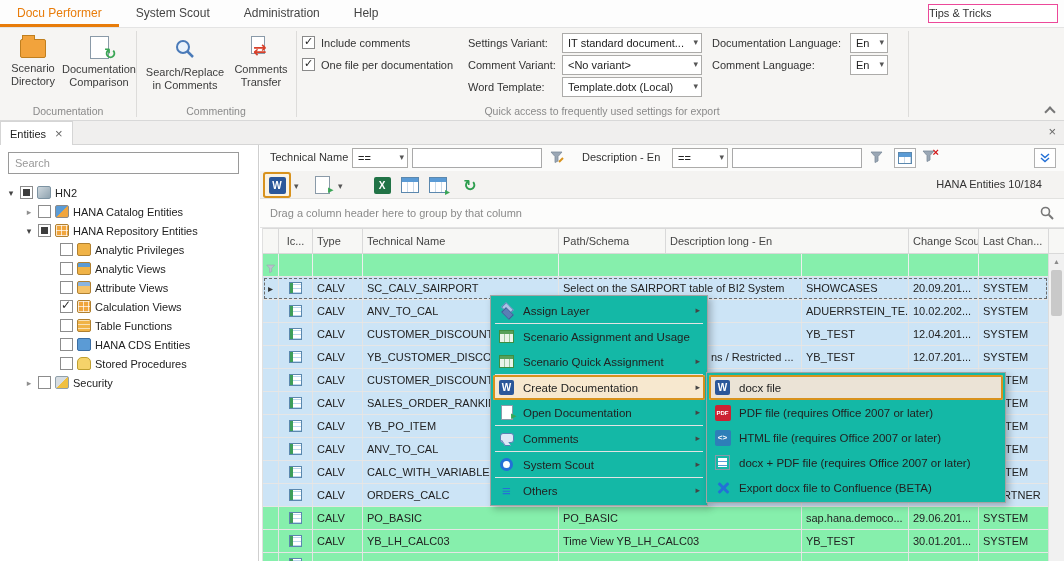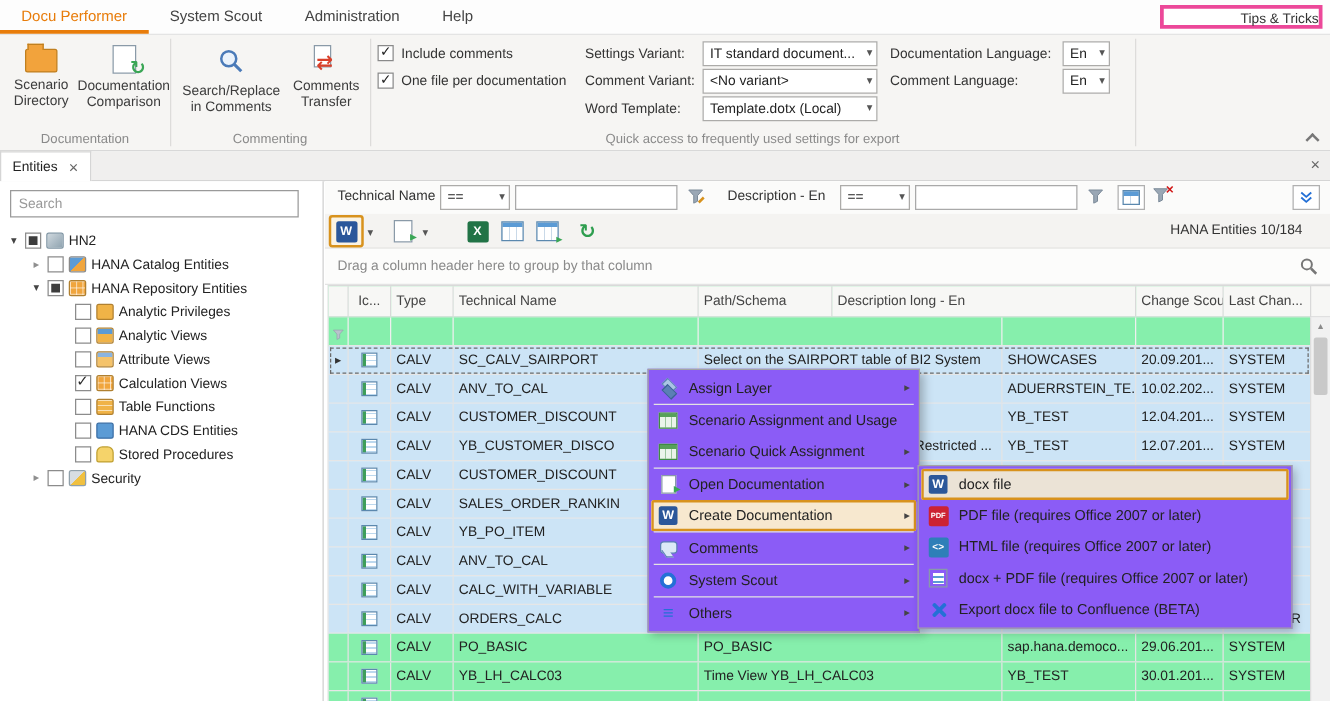--- a/index.html
+++ b/index.html
@@ -4,21 +4,21 @@
 <style>
 * {box-sizing:border-box; margin:0; padding:0;}
 html,body {background:#e8e8e8;}
 .app {position:relative; width:1064px; height:561px; background:#fff; overflow:hidden;
       font-family:"Liberation Sans","DejaVu Sans",sans-serif; font-size:11px; color:#222;}
 
 
 .menubar {position:absolute; left:0; top:0; width:100%; height:28px; background:#fdfdfd; border-bottom:1px solid #e4e4e4; display:flex;}
 .menu-item {padding:0 17px; line-height:26px; font-size:12px; color:#444;}
 .menu-item.active {color:#e87c0a; box-shadow:inset 0 -3px 0 #e87c0a;}
-.tips-btn {position:absolute; right:6px; top:4px; width:130px; height:19px; border:3px solid #ec4899; background:#fff; text-align:right; line-height:17px; color:#333;}
+.tips-btn {position:absolute; right:6px; top:4px; width:130px; height:19px; border:1px solid #ec4899; background:#fff; text-align:left; line-height:17px; color:#333;}
 
 
 .ribbon {position:absolute; left:0; top:28px; width:100%; height:93px; background:#f6f5f3; border-bottom:1px solid #d8d8d8;}
 .rb-sep {position:absolute; top:3px; height:86px; width:1px; background:#dddcda;}
 .rb-btn {position:absolute; top:4px; display:flex; flex-direction:column; align-items:center; text-align:center; color:#3c3c3c;}
 .rb-btn .lbl {font-size:11px; line-height:13px; margin-top:4px;}
 .ic-folder {width:26px; height:19px; background:#f2a33c; border:1px solid #c07f1f; border-radius:2px; position:relative; margin-top:7px;}
 .ic-folder::before {content:""; position:absolute; top:-5px; left:1px; width:11px; height:4px; background:#f2a33c; border:1px solid #c07f1f; border-bottom:none;}
 .ic-doccomp {width:19px; height:23px; background:#fff; border:1px solid #8a9aa8; position:relative; margin-top:4px;}
 .ic-doccomp::after {content:"↻"; position:absolute; right:-9px; bottom:-5px; color:#3aa655; font-size:15px; font-weight:700;}
@@ -126,21 +126,21 @@
 .desc-offset {padding-left:152px;}
 
 
 .vscroll {position:absolute; left:788px; top:109px; width:16px; height:307px; background:#f1f1f1; border-left:1px solid #ddd;}
 .sb-corner {position:absolute; left:788px; top:83px; width:16px; height:26px; background:#f7f7f5; border:1px solid #d9d9d9; border-right:none;}
 .sb-up {height:15px; text-align:center; color:#8a8a8a; font-size:7px; line-height:15px;}
 .sb-up::before {content:"▲";}
 .sb-thumb {margin:1px 2px; height:46px; background:#c9c9c9; border-radius:2px;}
 
 
-.menu {position:absolute; background:#8b5cf6; border:1px solid #a3a3a3; box-shadow:3px 3px 7px rgba(0,0,0,.25); padding:2px; z-index:30;margin-left:28px;}
+.menu {position:absolute; background:#14b8a6; border:1px solid #a3a3a3; box-shadow:3px 3px 7px rgba(0,0,0,.25); padding:2px; z-index:30;}
 .menu-it {height:25px; display:flex; align-items:center; gap:8px; padding:0 18px 0 5px; position:relative; font-size:11.5px; color:#222; white-space:nowrap;}
 .menu-it .micon {width:17px; flex:none; display:flex; align-items:center; justify-content:center;}
 .subarr {position:absolute; right:5px; top:7px; font-size:9px; color:#444;}
 .subarr::before {content:"▸";}
 .menu-sep {height:1px; background:#e3e3e3; margin:0 2px;}
 .menu-it.hl {box-shadow:inset 0 0 0 2px #d8921d; background:#f7e8cf; border-radius:2px;}
 .menu-it.hl2 {box-shadow:inset 0 0 0 2px #d8921d; background:#ebe3d6; border-radius:2px;}
 .layers-ic {position:relative; width:15px; height:15px;}
 .layers-ic::before,.layers-ic::after {content:""; position:absolute; left:3px; width:9px; height:9px; transform:rotate(45deg) scaleY(.62);}
 .layers-ic::before {top:0; background:#aac4e4; border:1px solid #5b7fb5;}
@@ -603,34 +603,34 @@
       <span>Scenario Assignment and Usage</span>
     </div>
     <div class="menu-it">
       <span class="micon">
           <span class="sgrid-ic"></span>
         </span>
       <span>Scenario Quick Assignment</span>
       <span class="subarr"></span>
     </div>
     <div class="menu-sep"></div>
+    <div class="menu-it hl">
+      <span class="micon">
+          <span class="wicon" style="width:15px; height:15px;"></span>
+        </span>
+      <span>Create Documentation</span>
+      <span class="subarr"></span>
+    </div>
     <div class="menu-it">
       <span class="micon">
           <span class="opendoc-ic" style="width:12px; height:15px;"></span>
         </span>
       <span>Open Documentation</span>
       <span class="subarr"></span>
     </div>
-    <div class="menu-it hl">
-      <span class="micon">
-          <span class="wicon" style="width:15px; height:15px;"></span>
-        </span>
-      <span>Create Documentation</span>
-      <span class="subarr"></span>
-    </div>
     <div class="menu-sep"></div>
     <div class="menu-it">
       <span class="micon">
           <span class="bubble-ic"></span>
         </span>
       <span>Comments</span>
       <span class="subarr"></span>
     </div>
     <div class="menu-sep"></div>
     <div class="menu-it">

